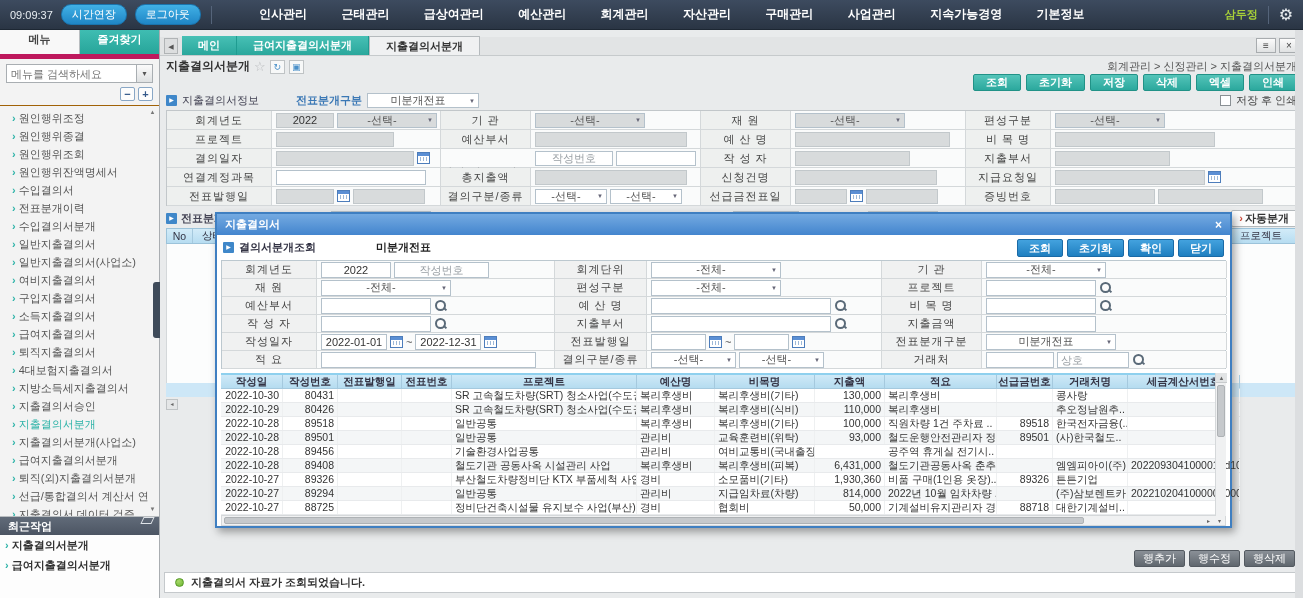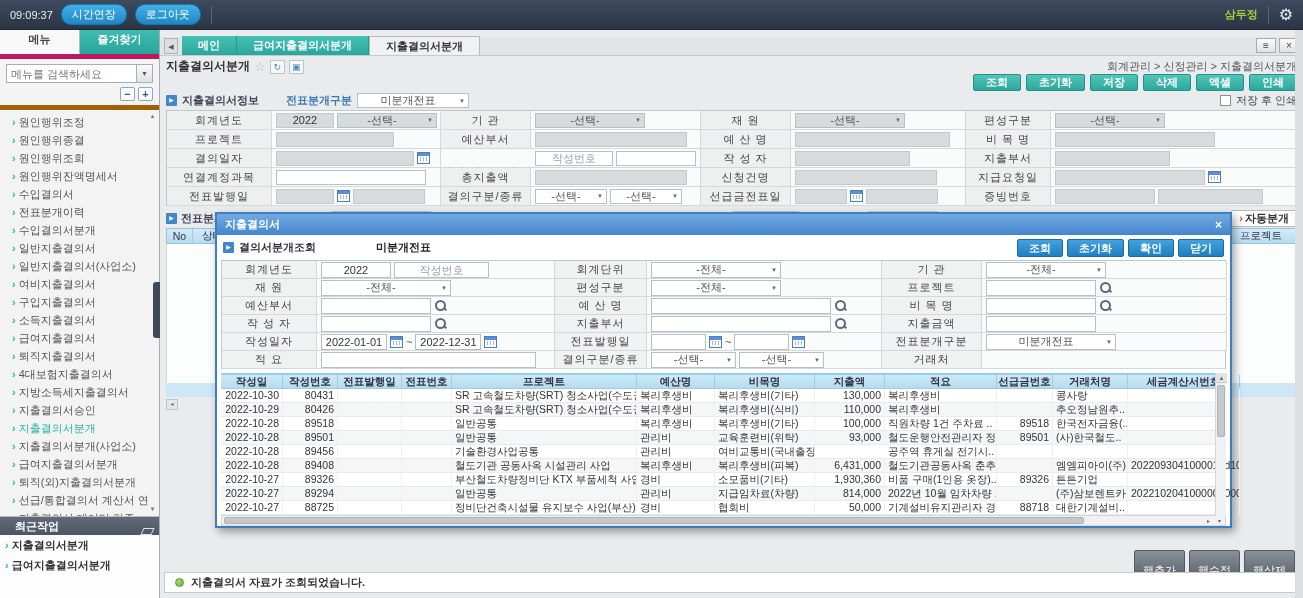--- a/index.html
+++ b/index.html
@@ -18,29 +18,29 @@
 
 #sidebar{position:absolute;left:0;top:30px;width:160px;height:568px;background:#f3f3f3;border-right:1px solid #a9adb1;display:flex;flex-direction:column}
 .stabs{display:flex;height:29px;border-bottom:5px solid #be185d;background:#d946ef}
 .stab{flex:1;text-align:center;line-height:19px;font-weight:bold;font-size:11px;color:#444;background:#f8f8f8;border-right:1px solid #b9bdc0;cursor:pointer}
 .stab.fav{background:linear-gradient(#3fbdb2,#27a59a);color:#fff;border-right:none}
 .ssearch{display:flex;margin:5px 6px 0;height:19px;border:1px solid #a9aeb2;background:#fff}
 .ssearch input{flex:1;border:none;outline:none;font-size:11px;padding:0 4px;color:#555;min-width:0}
 .sdrop{width:16px;background:linear-gradient(#fbfbfb,#dfe1e2);border-left:1px solid #a9aeb2;text-align:center;line-height:17px;font-size:8px;color:#555;cursor:pointer}
 .spm{display:flex;justify-content:flex-end;gap:3px;margin:4px 6px 2px}
 .pmbtn{width:15px;height:14px;border:1px solid #89a7c6;border-radius:2px;background:#fdfdfd;color:#34598a;font-weight:bold;text-align:center;line-height:12px;font-size:11px;cursor:pointer}
-.streewrap{flex:1;position:relative;overflow:hidden;background:#f3f3f3;border-top:5px solid #a16207;margin-top:2px}
+.streewrap{flex:1;position:relative;overflow:hidden;background:#f3f3f3;border-top:1px solid #a16207;margin-top:2px}
 #tree{padding:3px 0 0 12px}
 .titem{height:18px;line-height:18px;white-space:nowrap;color:#555;cursor:pointer;font-size:11px}
 .titem .tarr{color:#2eb3a8;font-weight:bold;margin-right:3px}
 .titem.on{color:#2eb3a8}
 .sarw{position:absolute;right:2px;width:9px;height:9px;font-size:6px;color:#777;text-align:center;line-height:9px;cursor:pointer}
 .sarw.up{top:2px}.sarw.dn{bottom:2px}
 .srecent{height:82px;background:#fdfdfd;border-top:1px solid #b9bdc0}
-.rhead{height:18px;background:linear-gradient(#616b79,#4c5563);color:#fff;font-weight:bold;font-size:11px;line-height:18px;padding:0 6px 0 15px;display:flex;align-items:flex-end}
+.rhead{height:18px;background:linear-gradient(#616b79,#4c5563);color:#fff;font-weight:bold;font-size:11px;line-height:18px;padding:0 6px 0 8px;display:flex;align-items:flex-start}
 .eraser{margin-left:auto;width:11px;height:7px;border:1px solid #dfe3e8;transform:skewX(-25deg);display:inline-block}
 .ritem{height:20px;line-height:20px;padding-left:5px;font-weight:bold;color:#333;white-space:nowrap;cursor:pointer}
 .ritem .tarr{color:#2eb3a8;font-weight:bold;margin-right:3px}
 .shandle{position:absolute;left:153px;top:282px;width:7px;height:56px;background:#3e4a59;border-radius:3px 0 0 3px;z-index:6;cursor:pointer}
 
 #main{position:absolute;left:160px;top:30px;width:1143px;height:568px;background:#e9ebec}
 .tabstrip{position:absolute;left:0;top:7px;width:1143px;height:19px;display:flex;align-items:flex-end;background:#e2e4e5;border-bottom:1px solid #c6cacc;padding:0 4px}
 .tnav{width:14px;height:16px;background:#dcdedf;border:1px solid #b0b4b6;font-size:7px;color:#555;text-align:center;line-height:15px;margin:0 4px 1px 0;cursor:pointer}
 #tabs{display:flex;height:19px}
 .wtab{padding:0 16px;height:19px;line-height:19px;font-size:11px;font-weight:bold;color:#fff;background:linear-gradient(#47c0b5,#2aa79c);border-right:1px solid #1f9c91;cursor:pointer;white-space:nowrap}
@@ -48,21 +48,21 @@
 .winbtn{width:20px;height:15px;background:linear-gradient(#fbfbfb,#e0e2e3);border:1px solid #a8acaf;color:#444;font-size:10px;text-align:center;line-height:13px;margin:0 0 2px 3px;cursor:pointer}
 .titlerow{position:absolute;left:6px;top:28px;width:1131px;display:flex;align-items:center;gap:4px}
 .ptitle{font-size:12px;font-weight:bold;color:#333}
 .star{color:#b9bcbe;font-size:13px;cursor:pointer}
 .ticon{width:15px;height:14px;border:1px solid #bfc3c5;background:#f7f8f8;color:#4a90c9;font-size:9px;text-align:center;line-height:12px;cursor:pointer}
 .bcrumb{font-size:11px;color:#555}
 .actrow{position:absolute;right:6px;top:44px;display:flex}
 .btn-teal{background:linear-gradient(#54c4b9,#2ba89d);border:1px solid #219287;color:#fff;font-size:11px;font-weight:bold;height:17px;line-height:15px;padding:0 12px;border-radius:2px;margin-left:5px;cursor:pointer}
 .subrow{position:absolute;left:6px;top:63px;width:1131px;display:flex;align-items:center;gap:5px}
 .secic{width:11px;height:11px;background:#3f87c9;color:#fff;font-size:6px;text-align:center;line-height:11px;border-radius:1px}
-.sectitle{font-weight:bold;color:#445;margin-right:22px}
+.sectitle{font-weight:normal;color:#445;margin-right:32px}
 .bluelbl{color:#3b78b5;font-weight:bold}
 .cbx{width:11px;height:11px;border:1px solid #8a9094;background:#fff;display:inline-block;cursor:pointer}
 .cblbl{color:#444}
 
 .frow{display:flex;border-bottom:1px solid #d4d8da}
 .flbl{background:#eef0ef;border-right:1px solid #d4d8da;display:flex;align-items:center;justify-content:center;color:#444;flex:none;letter-spacing:1px}
 .ffld{display:flex;align-items:center;gap:3px;padding-left:4px;border-right:1px solid #d4d8da;background:#fafbfb;flex:none}
 .inp{height:15px;border:1px solid #b4c1cb;background:#fff;font-size:11px;padding:0 3px;color:#333;outline:none}
 .inp::placeholder{color:#9aa0a5}
 .inp.dis{background:#d8dbdc;border-color:#c2c8cb}
@@ -87,21 +87,21 @@
 #bg-gridhead{position:absolute;left:6px;top:198px;width:1131px;height:16px;background:linear-gradient(#d2ebf8,#b7ddf1);border:1px solid #9cc3da;display:flex}
 .ghc{border-right:1px solid #a5c9de;font-size:10.5px;color:#334;display:flex;align-items:center;justify-content:center}
 .ghsp{flex:1}
 .bg-gridarea{position:absolute;left:6px;top:214px;width:1131px;height:139px;background:#fcfdfd;border-left:1px solid #d4d8da;border-right:1px solid #d4d8da}
 .bg-selrow{position:absolute;left:6px;top:353px;width:1131px;height:14px;background:#cde7f7}
 .bg-scrl{position:absolute;left:6px;top:369px;width:12px;height:11px;background:#e4e6e7;border:1px solid #bfc3c5;font-size:6px;color:#666;text-align:center;line-height:9px}
 #bg-labels{position:absolute;left:6px;top:382px;width:56px}
 .bglbl{height:24px;background:#eef0ef;border:1px solid #d4d8da;border-top:none;display:flex;align-items:center;justify-content:flex-end;padding-right:2px;color:#444;letter-spacing:1px}
 .bglbl:first-child{border-top:1px solid #d4d8da}
 #row-btns{position:absolute;right:8px;top:520px;display:flex}
-.btn-dark{background:linear-gradient(#8a9097,#60676e);border:1px solid #545a61;color:#fff;font-size:11px;height:17px;line-height:15px;padding:12px 8px;border-radius:2px;margin-left:4px;cursor:pointer}
+.btn-dark{background:linear-gradient(#8a9097,#60676e);border:1px solid #545a61;color:#fff;font-size:11px;height:17px;line-height:15px;padding:0 8px;border-radius:2px;margin-left:4px;cursor:pointer}
 #statusbar{position:absolute;left:4px;top:542px;width:1135px;height:21px;background:#fff;border:1px solid #c5c9cc;display:flex;align-items:center;gap:7px;padding-left:10px}
 .dot{width:9px;height:9px;border-radius:50%;background:radial-gradient(circle at 35% 30%,#a8d86b,#6cb52f);border:1px solid #579a28}
 #statusmsg{font-weight:bold;color:#333}
 .right-gutter{position:absolute;right:0;top:30px;width:8px;height:568px;background:#dcdee0}
 
 #modal{position:absolute;left:215px;top:212px;width:1017px;height:316px;background:#fff;border:2px solid #3f7fc1;box-shadow:3px 4px 8px rgba(0,0,0,.35);z-index:50}
 .mtitle{height:21px;background:linear-gradient(#74aae1,#4385ce);color:#fff;font-weight:bold;display:flex;align-items:center;padding:0 8px;cursor:move}
 .mclose{margin-left:auto;font-size:12px;cursor:pointer}
 .mtoolbar{height:25px;display:flex;align-items:center;gap:5px;padding:0 6px}
 .msect{font-weight:bold;color:#334}
@@ -127,20 +127,32 @@
 .ha+.ha{margin-left:0}
 </style>
 </head>
 <body>
 
 <div id="topbar">
   <span class="time">09:09:37</span>
   <span class="pill">시간연장</span>
   <span class="pill">로그아웃</span>
   <span class="tb-sep"></span>
+  <div id="topnav">
+      <div class="tmenu">인사관리</div>
+      <div class="tmenu">근태관리</div>
+      <div class="tmenu">급상여관리</div>
+      <div class="tmenu">예산관리</div>
+      <div class="tmenu">회계관리</div>
+      <div class="tmenu">자산관리</div>
+      <div class="tmenu">구매관리</div>
+      <div class="tmenu">사업관리</div>
+      <div class="tmenu">지속가능경영</div>
+      <div class="tmenu">기본정보</div>
+    </div>
   <span class="user">삼두정</span>
   <span class="tb-sep"></span>
   <span class="gear">⚙</span>
 </div>
 
 <div id="sidebar">
   <div class="stabs">
     <div class="stab on">메뉴</div>
     <div class="stab fav">즐겨찾기</div>
   </div>
@@ -524,20 +536,25 @@
           <span class="sel" style="width: 85px;">
             <span class="selv">-선택-</span>
             <span class="arr">▼</span>
           </span>
           <span class="sel" style="width: 85px;">
             <span class="selv">-선택-</span>
             <span class="arr">▼</span>
           </span>
         </div>
         <div class="flbl" style="width: 100px;">거래처</div>
+        <div class="ffld" style="width: 245px;">
+          <input type="text" class="inp" style="width: 68px;">
+          <input type="text" class="inp" placeholder="상호" style="width: 72px;">
+          <span class="mag"></span>
+        </div>
       </div>
     </div>
   <div class="mtablewrap">
     <div id="mth" class="th">
         <div class="thc" style="width: 62px;">작성일</div>
         <div class="thc" style="width: 55px;">작성번호</div>
         <div class="thc" style="width: 64px;">전표발행일</div>
         <div class="thc" style="width: 50px;">전표번호</div>
         <div class="thc" style="width: 185px;">프로젝트</div>
         <div class="thc" style="width: 78px;">예산명</div>

